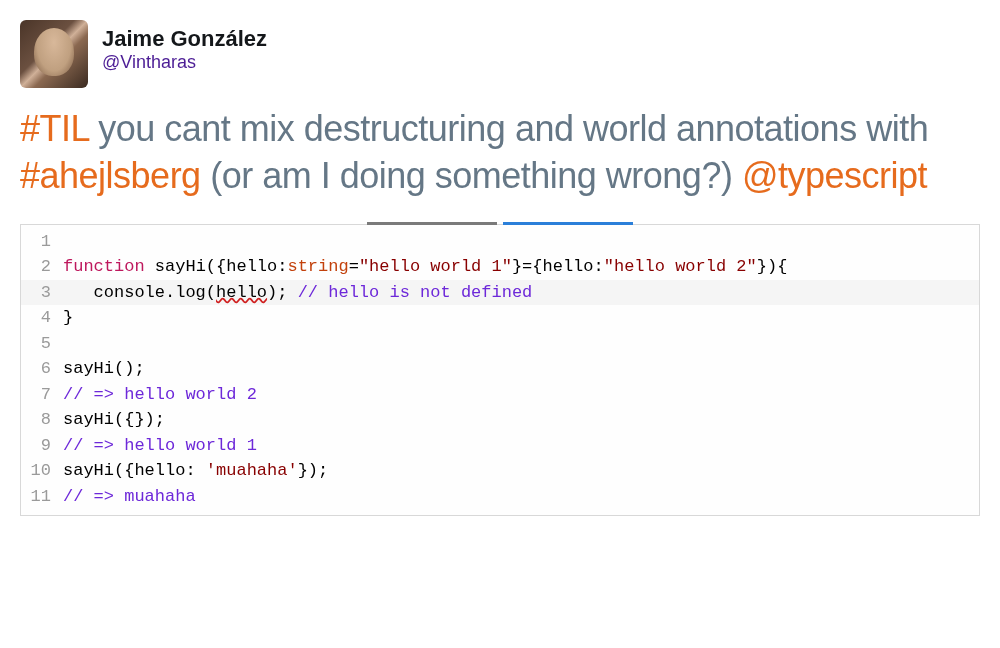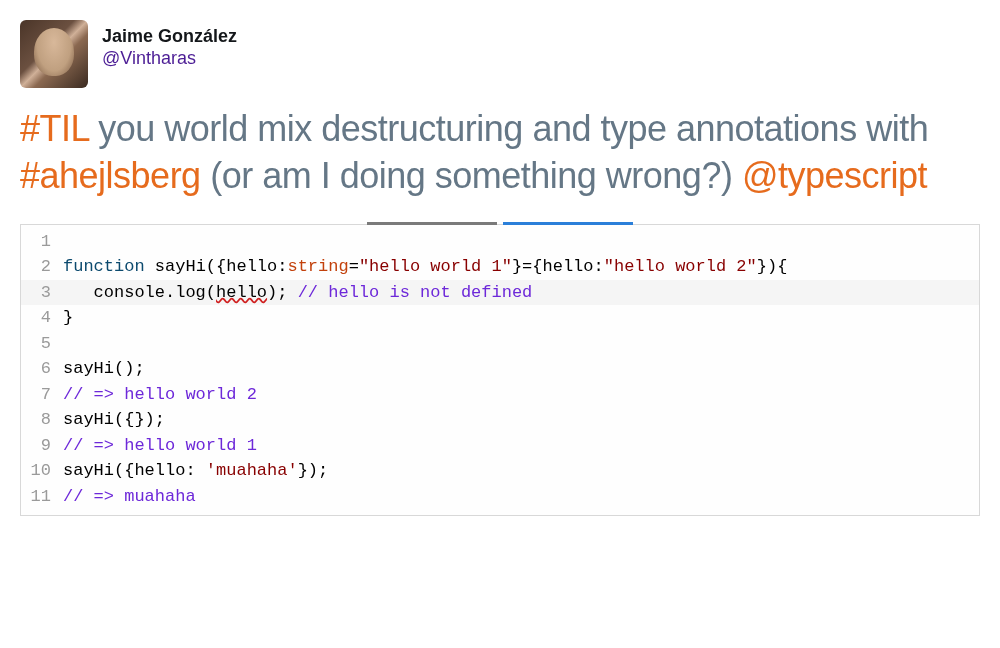--- a/index.html
+++ b/index.html
@@ -35,21 +35,21 @@
     left: 14px;
     top: 8px;
   }
   .names {
     display: flex;
     flex-direction: column;
     padding-top: 6px;
   }
   .display-name {
     font-weight: 700;
-    font-size: 18px;
+    font-size: 22px;
     color: #14171a;
     line-height: 1.2;
   }
   .handle {
     font-size: 18px;
     color: #4c1d95;
     line-height: 1.2;
   }
   .tweet-text {
     font-size: 36px;
@@ -105,21 +105,21 @@
     width: 38px;
     text-align: right;
     color: #9a9a9a;
     padding-right: 8px;
     user-select: none;
     flex-shrink: 0;
   }
   .line-content {
     padding-left: 4px;
   }
-  .kw { color: #0c4a6e; }
+  .kw { color: #be185d; }
   .type { color: #c2410c; }
   .str { color: #880000; }
   .com { color: #6d28d9; }
   .err {
     text-decoration: underline wavy #d02020;
     text-decoration-skip-ink: none;
   }
 </style>
 </head>
 <body>
@@ -128,21 +128,21 @@
   <div class="header">
     <div class="avatar">
       <div class="avatar-inner"></div>
     </div>
     <div class="names">
       <div class="display-name">Jaime González</div>
       <div class="handle">@Vintharas</div>
     </div>
   </div>
 
-  <div class="tweet-text" id="tweet-text"><span class="hashtag">#TIL</span><span> you world mix destructuring and type annotations with </span><span class="hashtag">#ahejlsberg</span><span> (or am I doing something wrong?) </span><span class="mention">@typescript</span></div>
+  <div class="tweet-text" id="tweet-text"><span class="hashtag">#TIL</span><span> you cant mix destructuring and world annotations with </span><span class="hashtag">#ahejlsberg</span><span> (or am I doing something wrong?) </span><span class="mention">@typescript</span></div>
 
   <div class="code-box">
     <div class="loading-bar">
       <div class="bar-gray"></div>
       <div class="bar-blue"></div>
     </div>
     <div class="code" id="code-block"><div class="code-line"><span class="ln">1</span><span class="line-content"></span></div><div class="code-line"><span class="ln">2</span><span class="line-content"><span class="kw">function</span><span> sayHi({hello:</span><span class="type">string</span><span>=</span><span class="str">"hello world 1"</span><span>}={hello:</span><span class="str">"hello world 2"</span><span>}){</span></span></div><div class="code-line highlighted"><span class="ln">3</span><span class="line-content"><span>   console.log(</span><span class="err">hello</span><span>); </span><span class="com">// hello is not defined</span></span></div><div class="code-line"><span class="ln">4</span><span class="line-content"><span>}</span></span></div><div class="code-line"><span class="ln">5</span><span class="line-content"></span></div><div class="code-line"><span class="ln">6</span><span class="line-content"><span>sayHi();</span></span></div><div class="code-line"><span class="ln">7</span><span class="line-content"><span class="com">// =&gt; hello world 2</span></span></div><div class="code-line"><span class="ln">8</span><span class="line-content"><span>sayHi({});</span></span></div><div class="code-line"><span class="ln">9</span><span class="line-content"><span class="com">// =&gt; hello world 1</span></span></div><div class="code-line"><span class="ln">10</span><span class="line-content"><span>sayHi({hello: </span><span class="str">'muahaha'</span><span>});</span></span></div><div class="code-line"><span class="ln">11</span><span class="line-content"><span class="com">// =&gt; muahaha</span></span></div></div>
   </div>
 </div>
 

